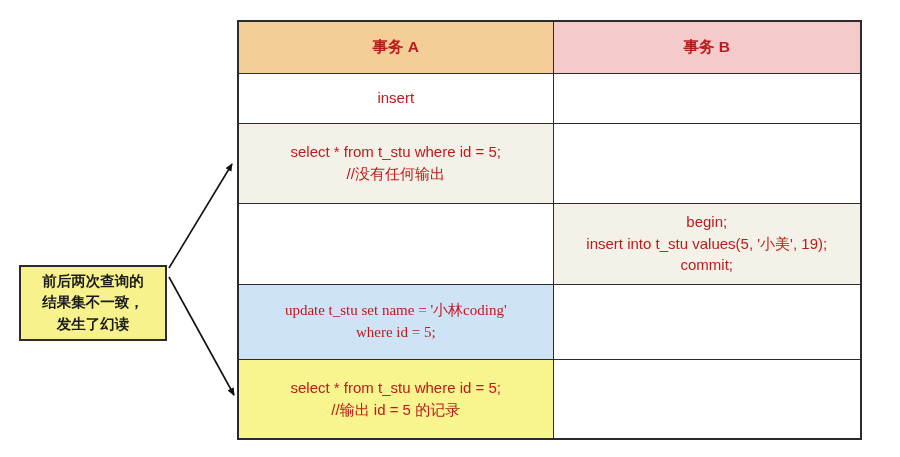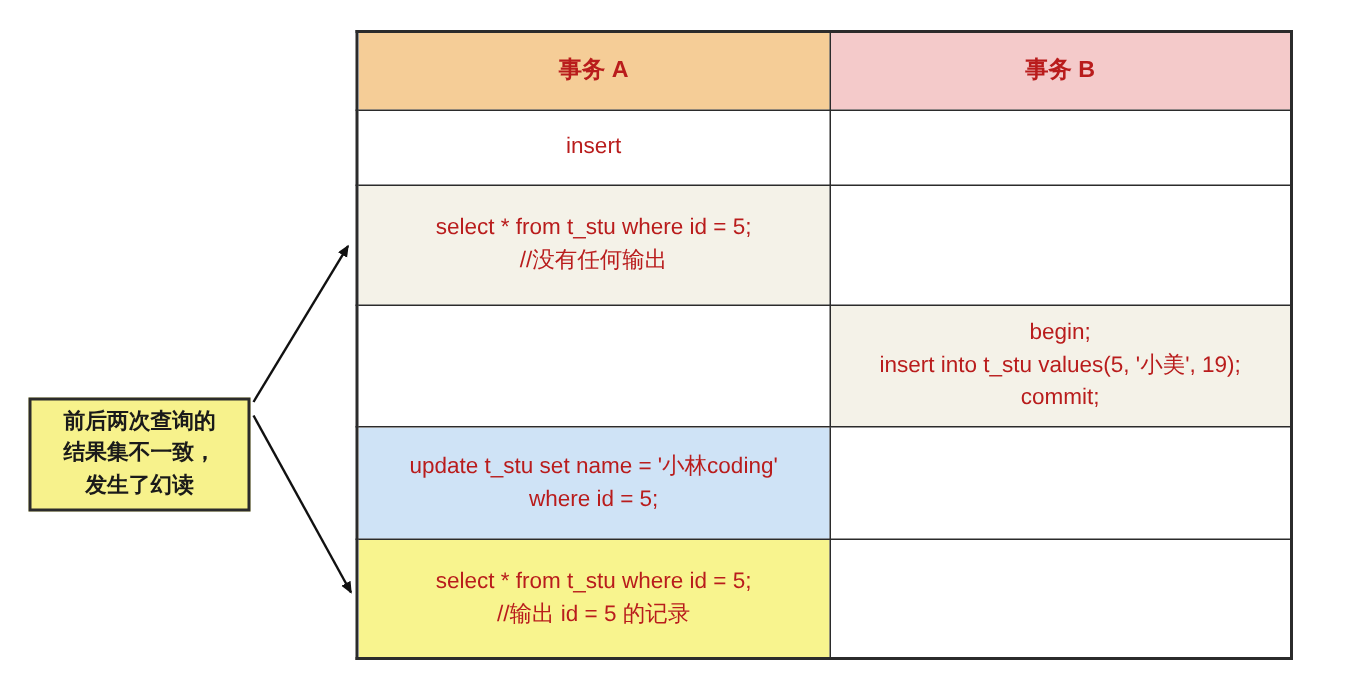--- a/index.html
+++ b/index.html
@@ -69,21 +69,21 @@
   .row-header  { height: 52px; }
   .row-begin   { height: 50px; }
   .row-select1 { height: 80px; }
   .row-insert  { height: 81px; }
   .row-update  { height: 75px; }
   .row-select2 { height: 80px; }
   .bg-header-a { background: var(--header-a-bg, #f5cd97); }
   .bg-header-b { background: var(--header-b-bg, #f4caca); }
   .bg-white    { background: #ffffff; }
   .bg-cream    { background: var(--statement-bg, #f4f2e8); }
-  .bg-blue     { background: var(--update-bg, #cfe3f6); }
+  .bg-blue     { background: var(--update-bg, #cfe3f6); font-family: Liberation Serif, serif; }
   .bg-yellow   { background: var(--highlight-bg, #f8f48e); }
 </style>
 </head>
 <body>
 
 <div class="stage">
 
   <svg class="arrows" width="900" height="457" viewBox="0 0 900 457">
     <defs>
       <marker id="ah" markerWidth="9" markerHeight="8" refX="7" refY="3.5" orient="auto" markerUnits="userSpaceOnUse">

